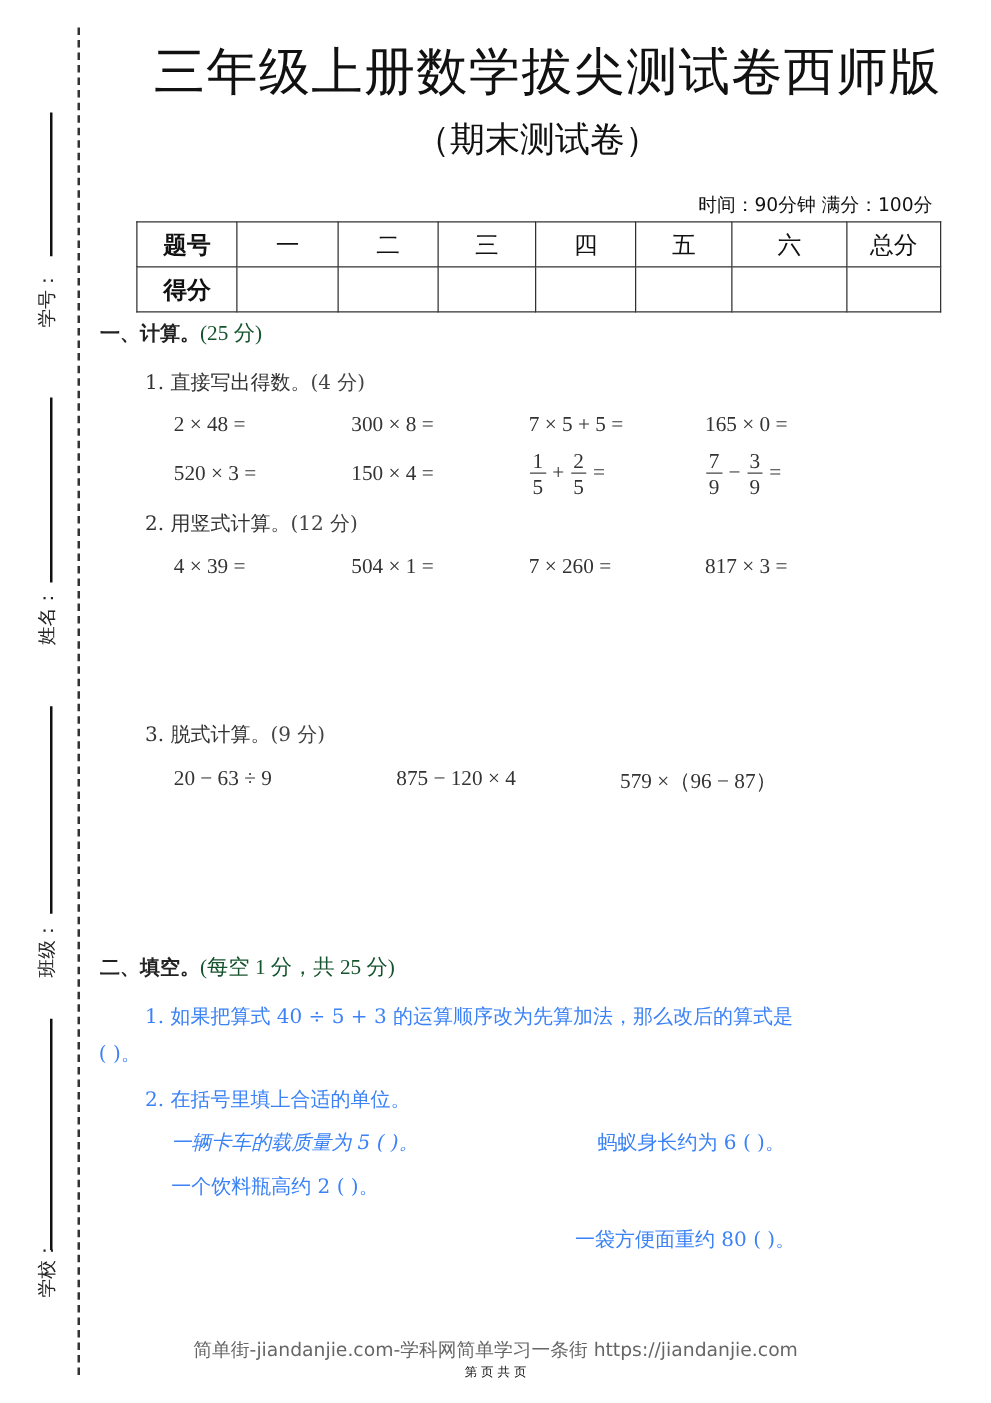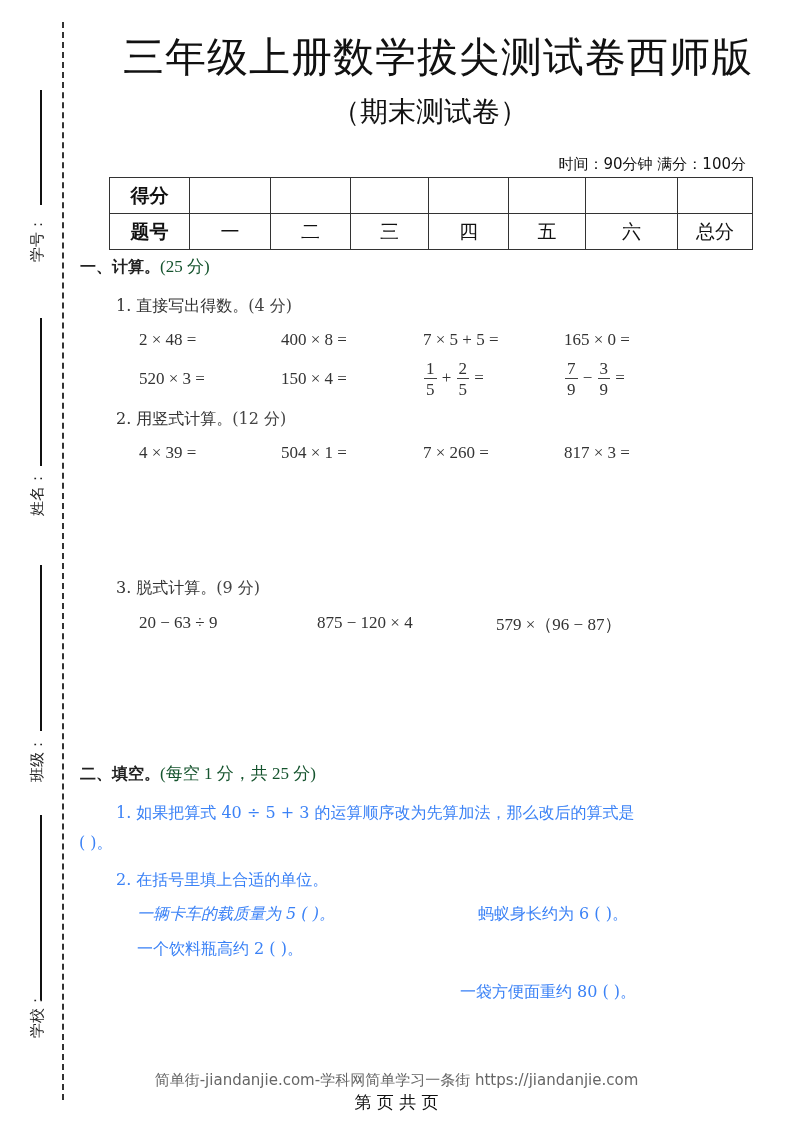--- a/index.html
+++ b/index.html
@@ -52,52 +52,52 @@
 <div class="fill-line" style="top:815px;height:185px;"></div>
 <div class="vlabel" style="top:1008px;">学校：</div>
 
 <div class="abs title">三年级上册数学拔尖测试卷西师版</div>
 <div class="abs subtitle">（期末测试卷）</div>
 <div class="abs meta">时间：90分钟  满分：100分</div>
 
 <table class="score">
   <tbody>
       <tr>
+    <td style="width:79px;font-weight:bold;">题号</td>
+    <td style="width:80px;">一</td>
+    <td style="width:79px;">二</td>
+    <td style="width:77px;">三</td>
+    <td style="width:79px;">四</td>
+    <td style="width:76px;">五</td>
+    <td style="width:91px;">六</td>
+    <td style="width:74px;">总分</td>
+  </tr>
+  <tr>
     <td style="font-weight:bold;">得分</td>
     <td></td>
     <td></td>
     <td></td>
     <td></td>
     <td></td>
     <td></td>
     <td></td>
-  </tr>
-  <tr>
-    <td style="width:79px;font-weight:bold;">题号</td>
-    <td style="width:80px;">一</td>
-    <td style="width:79px;">二</td>
-    <td style="width:77px;">三</td>
-    <td style="width:79px;">四</td>
-    <td style="width:76px;">五</td>
-    <td style="width:91px;">六</td>
-    <td style="width:74px;">总分</td>
   </tr>
 </tbody>
   </table>
 
 <div class="abs sec" style="left:80px;top:255px;">
   <span>一、计算。</span><span class="pts">(25 分)</span>
 </div>
 
 <div class="abs q" style="left:116px;top:296px;">
   <span>1. 直接写出得数。</span><span class="pts">(4 分)</span>
 </div>
 
 <div class="abs expr" style="left:139px;top:330px;">2 × 48 =</div>
-<div class="abs expr" style="left:281px;top:330px;">400 × 8 =</div>
+<div class="abs expr" style="left:281px;top:330px;">300 × 8 =</div>
 <div class="abs expr" style="left:423px;top:330px;">7 × 5 + 5 =</div>
 <div class="abs expr" style="left:564px;top:330px;">165 × 0 =</div>
 
 <div class="abs expr" style="left:139px;top:369px;">520 × 3 =</div>
 <div class="abs expr" style="left:281px;top:369px;">150 × 4 =</div>
 
 <div class="abs expr" style="left:423px;top:360px;">
   <span class="frac"><span class="n">1</span><span class="d">5</span></span>
   <span>+</span>
   <span class="frac"><span class="n">2</span><span class="d">5</span></span>
@@ -134,13 +134,13 @@
 <div class="abs fill" style="left:116px;top:803px;">1. 如果把算式 40 ÷ 5 + 3 的运算顺序改为先算加法，那么改后的算式是</div>
 <div class="abs fill" style="left:79px;top:833px;">(                    )。</div>
 
 <div class="abs fill" style="left:116px;top:870px;">2. 在括号里填上合适的单位。</div>
 <div class="abs fill" style="left:137px;top:904px;font-style:italic;">一辆卡车的载质量为 5 (        )。</div>
 <div class="abs fill" style="left:460px;top:904px;margin-left:18px;">蚂蚁身长约为 6 (        )。</div>
 <div class="abs fill" style="left:137px;top:939px;">一个饮料瓶高约 2 (        )。</div>
 <div class="abs fill" style="left:460px;top:939px;margin-top:43px;">一袋方便面重约 80 (        )。</div>
 
 <div class="abs footer" style="top:1071px;font-size:15px;color:#666;">简单街-jiandanjie.com-学科网简单学习一条街 https://jiandanjie.com</div>
-<div class="abs footer" style="top:1091px;font-size:17px;color:#111;">第 页 共 页</div>
+<div class="abs footer" style="top:1091px;font-size:10px;color:#111;">第 页 共 页</div>
 
 </body></html>

